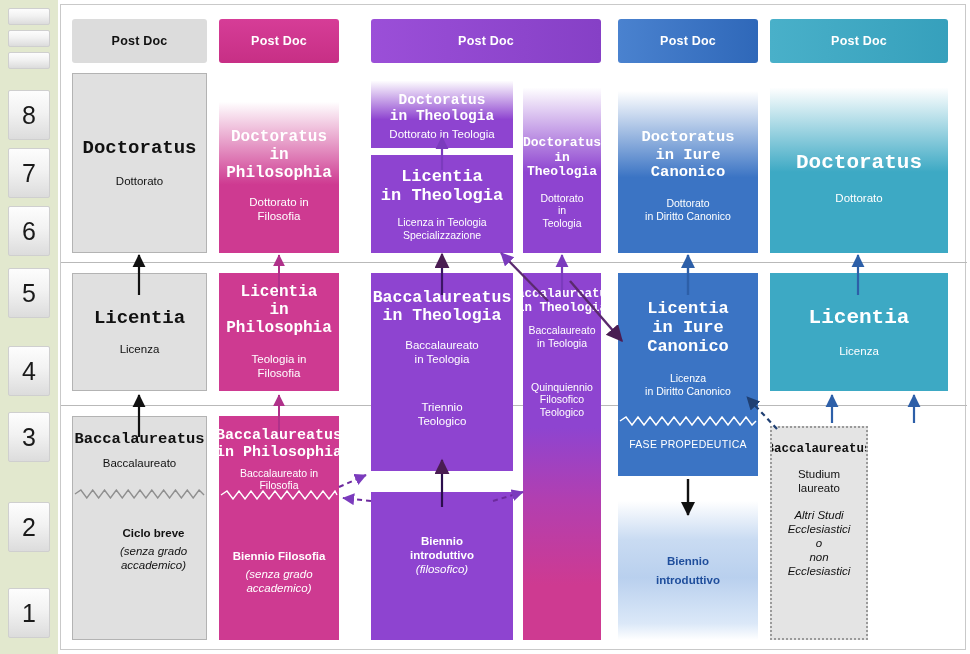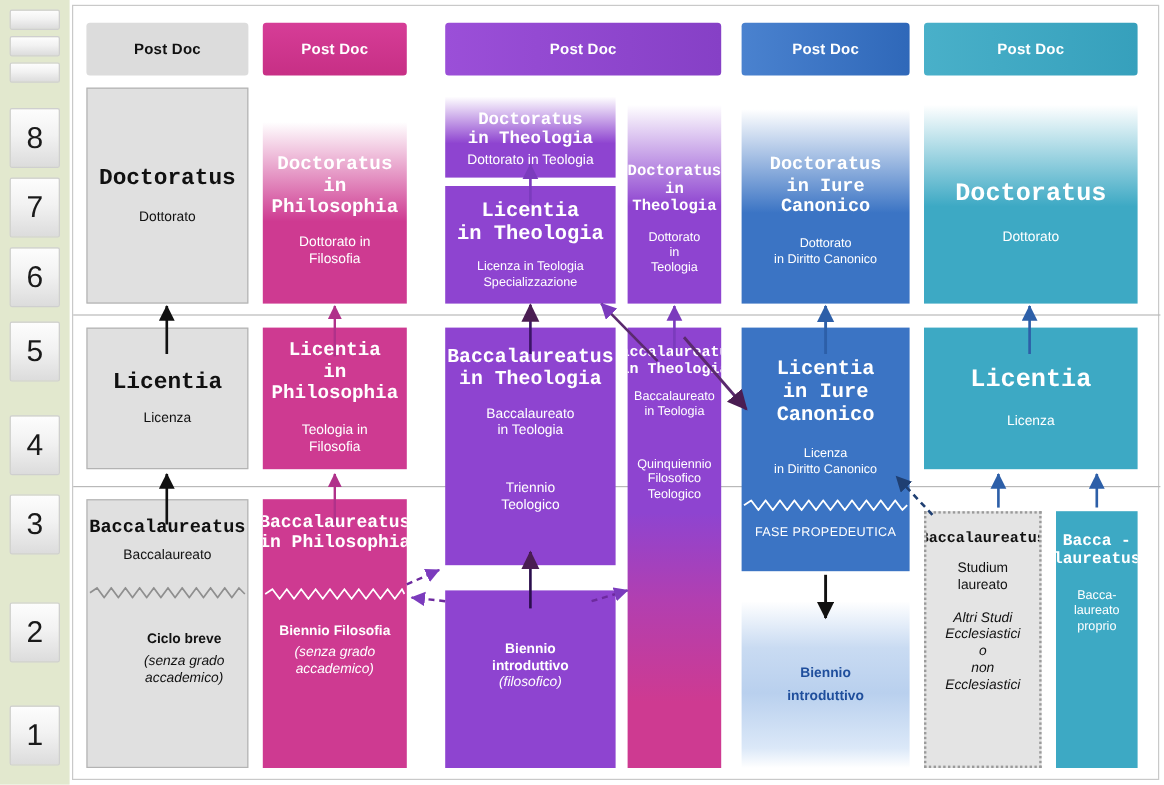--- a/index.html
+++ b/index.html
@@ -184,20 +184,21 @@
         <span>Teologia in</span><br>
         <span>Filosofia</span>
       </div>
     </div>
 
     <div class="box c-mag" style="left:158px; top:411px; width:120px; height:224px; justify-content:flex-start; padding-top:12px; gap:5px;">
       <div class="lat" style="font-size:15px;">
         <span>Baccalaureatus</span><br>
         <span>in Philosophia</span>
       </div>
+      <div class="small">Baccalaureato in Filosofia</div>
       <svg class="zig" style="top:74px;" viewBox="0 0 120 10" preserveAspectRatio="none">
         <polyline points="2,5 8,1 14,9 20,1 26,9 32,1 38,9 44,1 50,9 56,1 62,9 68,1 74,9 80,1 86,9 92,1 98,9 104,1 110,9 116,1 118,5" fill="none" stroke="#ffffff" stroke-width="1.4"></polyline>
       </svg>
       <div style="margin-top:52px;">
         <div class="ita bold">Biennio Filosofia</div>
         <div class="ita italic" style="margin-top:4px;">(senza grado</div>
         <div class="ita italic">accademico)</div>
       </div>
     </div>
 
@@ -319,31 +320,20 @@
       </div>
       <div class="ita italic" style="margin-top:2px;font-style:italic;">
         <span>Altri Studi</span><br>
         <span>Ecclesiastici</span><br>
         <span>o</span><br>
         <span>non</span><br>
         <span>Ecclesiastici</span>
       </div>
     </div>
 
-    <div class="box c-teal" style="left:819px; top:421px; width:68px; height:214px; justify-content:flex-start; padding-top:18px; gap:16px;">
-      <div class="lat" style="font-size:13.5px;">
-        <span>Bacca -</span><br>
-        <span>laureatus</span>
-      </div>
-      <div class="small">
-        <span>Bacca-</span><br>
-        <span>laureato</span><br>
-        <span>proprio</span>
-      </div>
-    </div>
 
     <svg class="arrows" viewBox="0 0 906 646">
       <defs>
         <marker id="ah-blk" markerWidth="7" markerHeight="7" refX="5.6" refY="3" orient="auto">
           <path d="M0,0 L6,3 L0,6 z" fill="#111"></path>
         </marker>
         <marker id="ah-mag" markerWidth="7" markerHeight="7" refX="5.6" refY="3" orient="auto">
           <path d="M0,0 L6,3 L0,6 z" fill="#b0318a"></path>
         </marker>
         <marker id="ah-pur" markerWidth="7" markerHeight="7" refX="5.6" refY="3" orient="auto">

